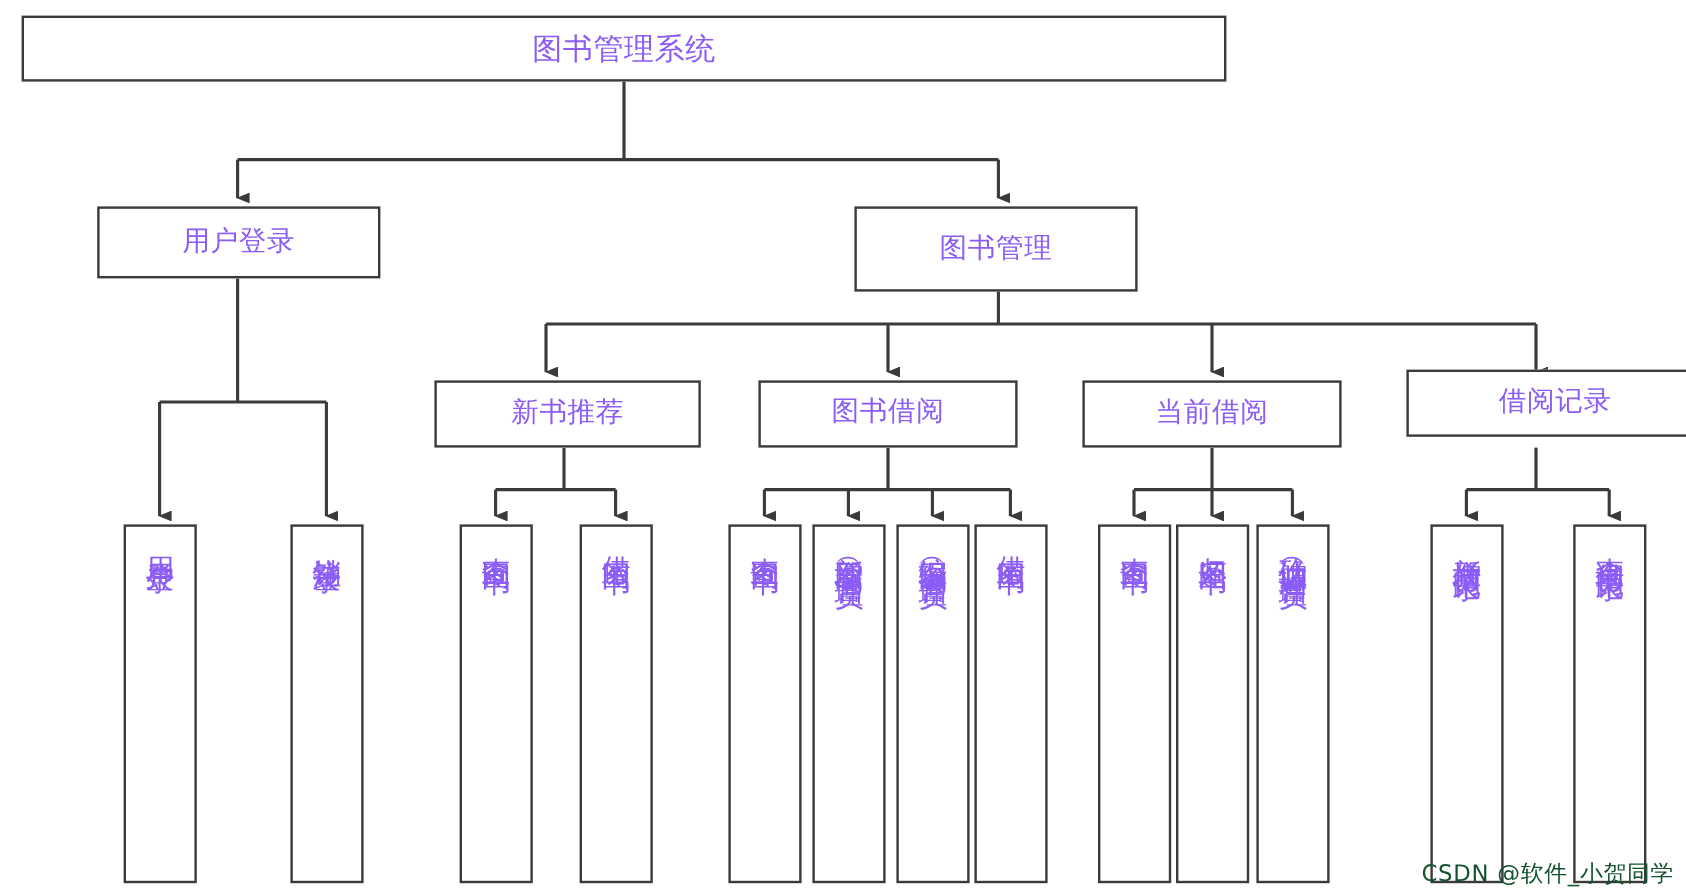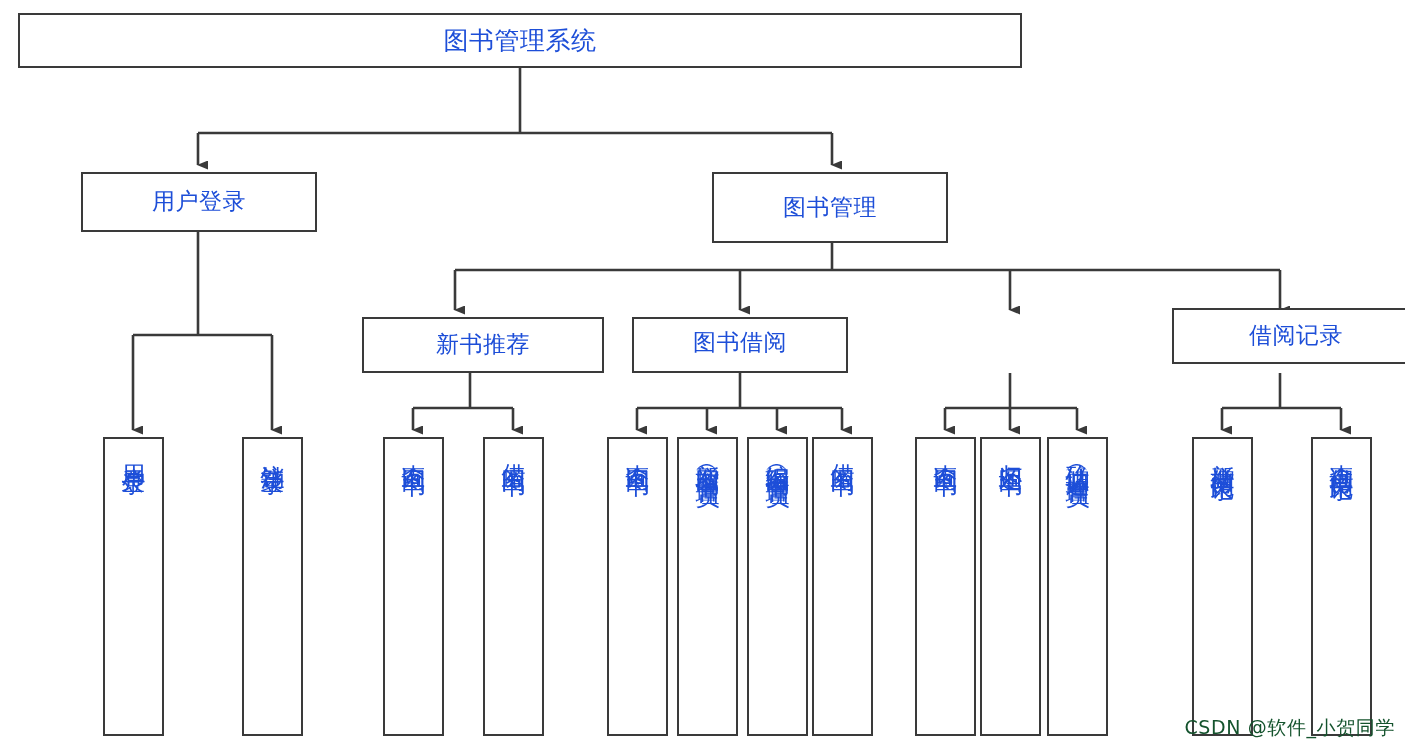--- a/index.html
+++ b/index.html
@@ -27,21 +27,21 @@
     pointer-events: none;
   }
   .node {
     position: absolute;
     box-sizing: border-box;
     background: #ffffff;
     border: 2.5px solid #3a3a3a;
     display: flex;
     align-items: center;
     justify-content: center;
-    color: #1d4ed8;
+    color: #8b5cf6;
   }
   .node .label {
     text-align: center;
     line-height: 1.12;
     letter-spacing: 0.5px;
   }
   
   .node.root { font-size: 25px; }
   
   .node.level2 { font-size: 23px; }
@@ -130,26 +130,29 @@
     <span class="label">图书管理系统</span>
   </div>
 
   <div class="node level2" style="left:81px; top:172px; width:236px; height:60px;">
     <span class="label">用户登录</span>
   </div>
   <div class="node level2" style="left:712px; top:172px; width:236px; height:71px;">
     <span class="label">图书管理</span>
   </div>
 
-  <div class="node level3" style="left:362px; top:317px; width:242px; height:56px;">
+  <div class="node level3" style="left:362px; top:317px; width:222px; height:56px;">
     <span class="label">新书推荐</span>
   </div>
   <div class="node level3" style="left:632px; top:317px; width:216px; height:56px;font-family:Liberation Mono, monospace;">
     <span class="label">图书借阅</span>
   </div>
+  <div class="node level3" style="left:902px; top:317px; width:216px; height:56px;">
+    <span class="label">当前借阅</span>
+  </div>
   <div class="node level3" style="left:1172px; top:308px; width:248px; height:56px;">
     <span class="label">借阅记录</span>
   </div>
 
   <div class="node leaf" style="left:103px; top:437px; width:61px; height:299px;">
     <span class="label">用户登录</span>
   </div>
   <div class="node leaf" style="left:242px; top:437px; width:61px; height:299px;">
     <span class="label">注销登录</span>
   </div>

